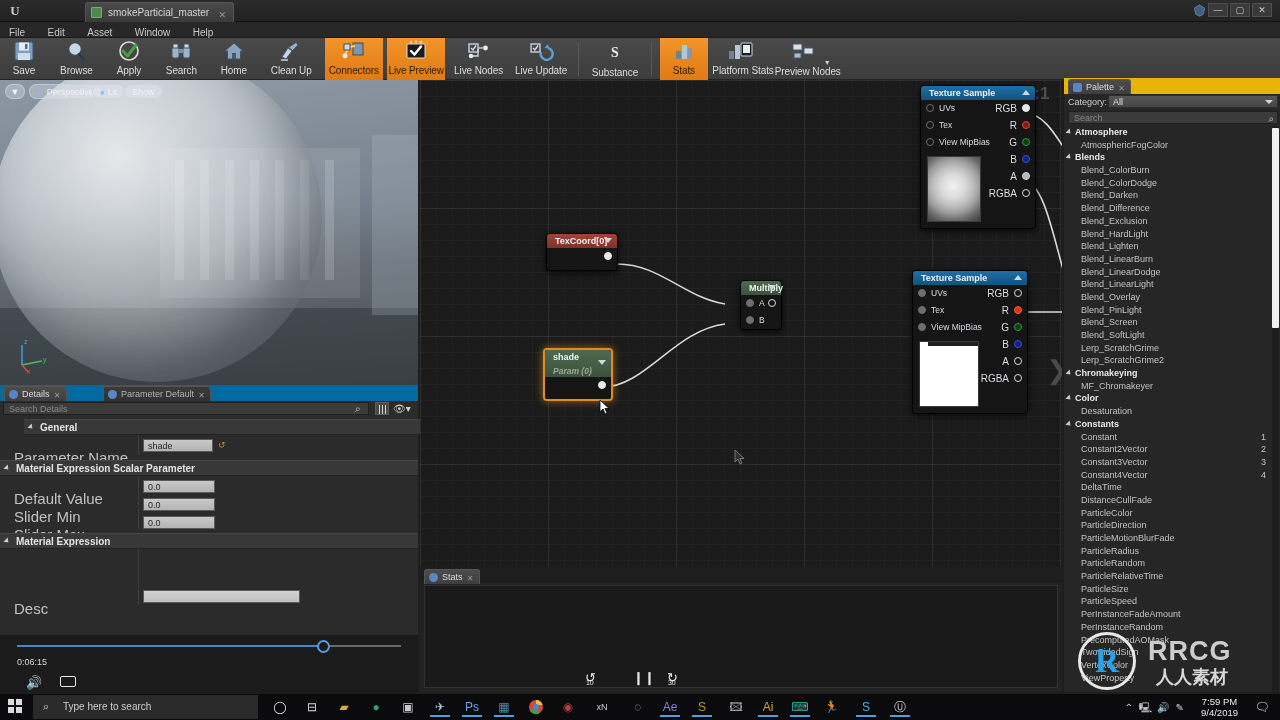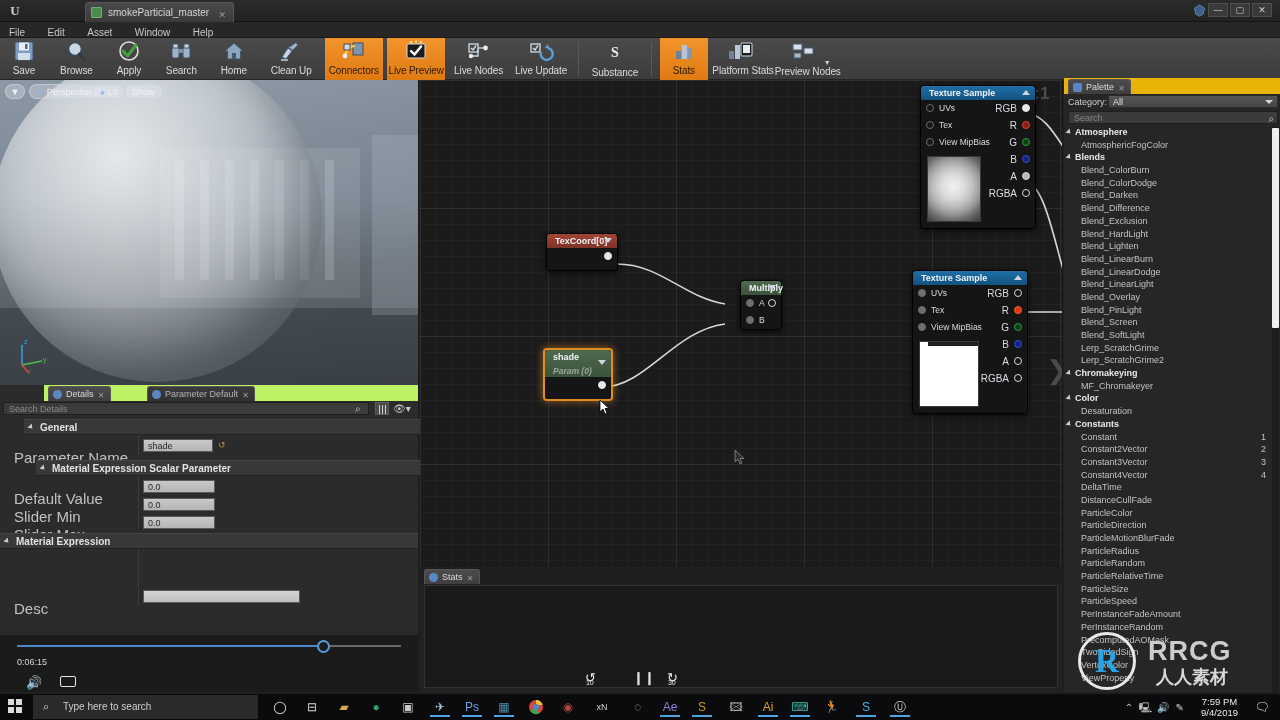--- a/index.html
+++ b/index.html
@@ -57,21 +57,21 @@
     box-shadow:inset -18px -22px 45px rgba(60,66,72,.35); filter:blur(.4px); }
   .vp-bar { position:absolute; left:0; top:0; width:418px; height:24px; }
   .vpb { position:absolute; top:4px; height:15px; border:1px solid rgba(200,210,225,.75);
     border-radius:8px; background:rgba(235,240,248,.30); color:#f0f3f8; font-size:9px;
     line-height:14px; padding:0 7px; white-space:nowrap; }
   .vpb .chk { color:#8fb8ff; margin-right:3px; font-size:8px; }
   .axis { position:absolute; left:12px; top:255px; width:40px; height:40px; }
 
   
   .details { position:absolute; left:0; top:385px; width:418px; height:250px; background:#2b2b2b; }
-  .tabrow { height:16px; background:#bef264; position:relative;margin-left:44px; }
+  .tabrow { height:16px; background:#0369a1; position:relative; }
   .ptab { position:absolute; top:1px; height:15px; padding:0 16px 0 17px;
     background:linear-gradient(#4c4c4c,#3e3e3e); border:1px solid #555; border-bottom:none;
     border-radius:3px 3px 0 0; color:#dcdcdc; font-size:9px; line-height:14px; white-space:nowrap; }
   .ptab.inactive { background:linear-gradient(#3a3a3a,#313131); color:#b4b4b4; }
   .ptab .ti { position:absolute; left:4px; top:3px; width:9px; height:9px;
     border-radius:50%; background:#5a86c4; }
   .ptab .tx { position:absolute; right:5px; top:2px; font-size:8px; color:#9a9a9a; }
   .searchrow { position:absolute; left:0; top:16px; width:418px; height:15px; background:#2b2b2b; }
   .searchbox { position:absolute; left:3px; top:1px; width:366px; height:13px; background:#3b3b3b;
     border:1px solid #1f1f1f; color:#8a8a8a; font-size:9px; line-height:12px; padding-left:5px; }
@@ -488,21 +488,21 @@
       <span class="ar"></span>
       <span>General</span>
     </div>
     <div class="divline" style="top:50px;height:20px;"></div>
     <div class="prow" style="top:53px;">
       <span class="nm">Parameter Name</span>
       <span class="fld" style="width:70px;">shade</span>
       <span class="reset">↺</span>
     </div>
 
-    <div class="sect" style="top:75px;margin-left:36px;">
+    <div class="sect" style="top:75px;">
       <span class="ar"></span>
       <span>Material Expression Scalar Parameter</span>
     </div>
     <div class="divline" style="top:91px;height:53px;"></div>
     <div class="prow" style="top:94px;">
       <span class="nm">Default Value</span>
       <span class="fld" style="width:72px;">0.0</span>
     </div>
     <div class="prow" style="top:112px;">
       <span class="nm">Slider Min</span>

